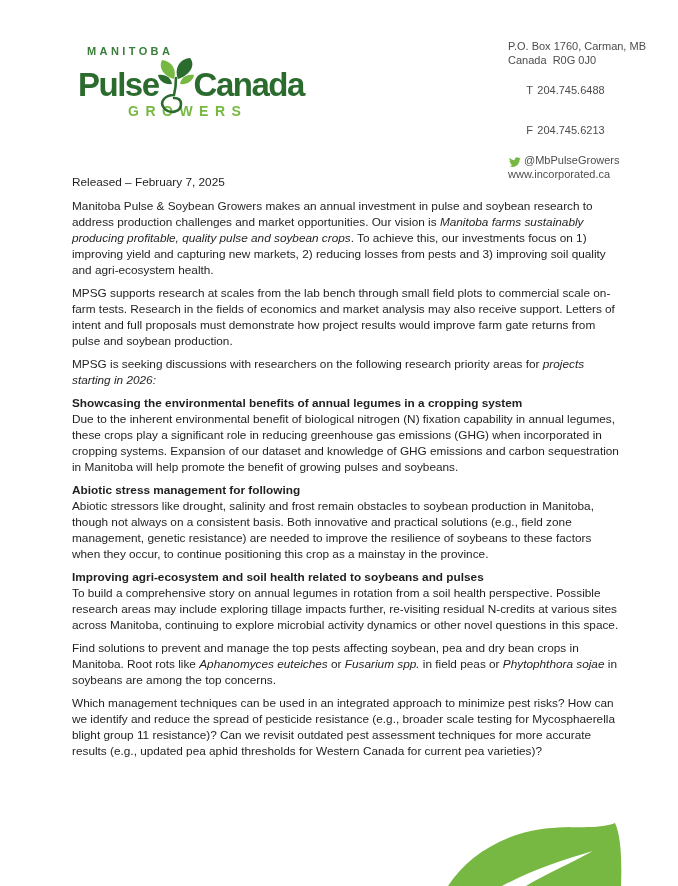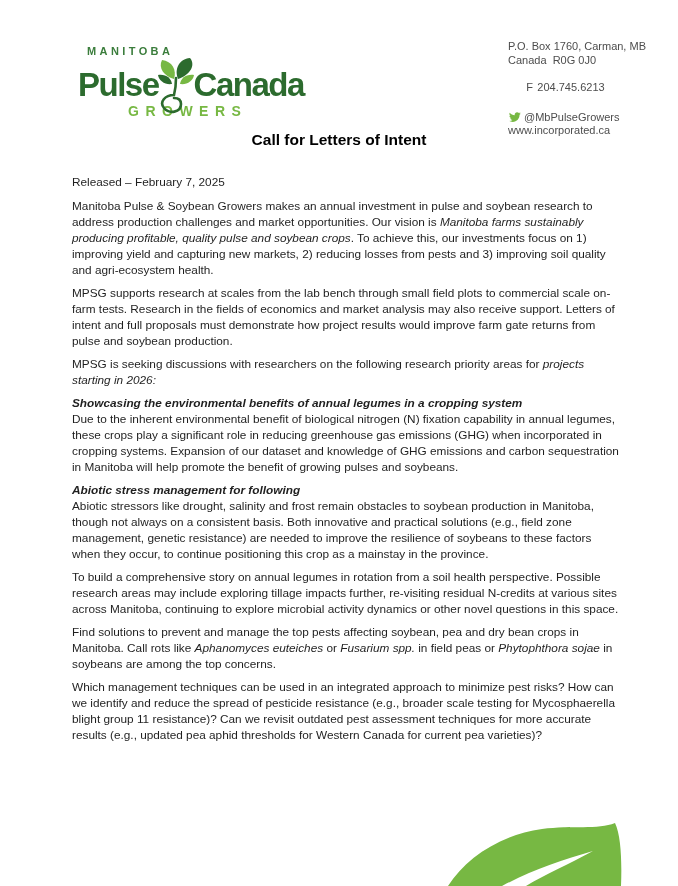--- a/index.html
+++ b/index.html
@@ -31,36 +31,36 @@
     padding-left:66px;line-height:16px;margin-top:1px;
   }
   
   .contact{
     position:absolute;left:508px;top:40px;
     font-size:11px;line-height:13.5px;color:var(--contact-text);
   }
   .c-line{white-space:pre;}
   .c-gap{margin-top:3px;}
   .c-label{display:inline-block;min-width:11px;}
-  .c-social{display:flex;align-items:center;}
+  .c-social{display:flex;align-items:flex-end;}
   .tw-icon{width:13px;height:11px;margin-right:3px;flex:0 0 auto;}
   
   .title{
     position:absolute;top:131px;left:0;width:100%;text-align:center;
     font-size:15.5px;font-weight:bold;color:#000;
   }
   .content{
     position:absolute;left:72px;top:174px;width:548px;
     font-size:11.8px;line-height:16px;
   }
   .released{margin:0 0 8px 0;}
   p.para{margin:0 0 7px 0;}
   h2.sec-h{
     margin:0;font-size:11.8px;line-height:16px;
-    font-weight:bold;font-style:italic;color:var(--body-text);
+    font-weight:bold;color:var(--body-text);
   }
   .it{font-style:italic;}
   
   .leaf{position:absolute;left:440px;top:820px;width:200px;height:66px;}
 </style>
 </head>
 <body>
 
 <div class="page">
 
@@ -76,57 +76,60 @@
         <path d="M22,20 C22,28 21,33 20,37 C11,37 5,44 10,50 C15,56 27,55 27,46 C27,42 24,40 20,40" fill="none" stroke="#2c6b2e" stroke-width="2.6" stroke-linecap="round"></path>
       </svg>
       <span class="logo-word">Canada</span>
     </div>
     <div class="logo-bottom">GROWERS</div>
   </div>
 
   <div class="contact">
     <div class="c-line">P.O. Box 1760, Carman, MB</div>
     <div class="c-line">Canada  R0G 0J0</div>
+    <div class="c-line c-gap">
+      <span class="c-label">T</span><span>204.745.6488</span>
+    </div>
     <div class="c-line">
       <span class="c-label">F</span><span>204.745.6213</span>
     </div>
     <div class="c-social c-gap">
       <svg class="tw-icon" viewBox="0 0 24 20" aria-hidden="true">
         <path fill="#77b843" d="M23.6,2.4c-0.8,0.4-1.7,0.6-2.6,0.8c0.9-0.6,1.6-1.4,2-2.5c-0.9,0.5-1.8,0.9-2.8,1.1 C19.3,0.9,18.1,0.4,16.8,0.4c-2.5,0-4.5,2-4.5,4.5c0,0.4,0,0.7,0.1,1C8.7,5.7,5.4,3.9,3.2,1.2C2.8,1.9,2.6,2.6,2.6,3.5 c0,1.6,0.8,2.9,2,3.7C3.9,7.2,3.2,7,2.6,6.7v0.1c0,2.2,1.5,4,3.6,4.4c-0.4,0.1-0.8,0.2-1.2,0.2c-0.3,0-0.6,0-0.9-0.1 c0.6,1.8,2.2,3.1,4.2,3.1c-1.5,1.2-3.5,1.9-5.6,1.9c-0.4,0-0.7,0-1.1-0.1c2,1.3,4.4,2,6.9,2c8.3,0,12.8-6.9,12.8-12.8v-0.6 C22.3,4.1,23,3.3,23.6,2.4z"></path>
       </svg>
       <span>@MbPulseGrowers</span>
     </div>
     <div class="c-line">www.incorporated.ca</div>
   </div>
 
-  <div class="title">Call for Letters of Intent</div>
 
   <div class="content">
     <div class="released">Released – February 7, 2025</div>
 
     <p class="para"><span>Manitoba Pulse &amp; Soybean Growers makes an annual investment in pulse and soybean research to address production challenges and market opportunities. Our vision is </span><span class="it">Manitoba farms sustainably producing profitable, quality pulse and soybean crops</span><span>. To achieve this, our investments focus on 1) improving yield and capturing new markets, 2) reducing losses from pests and 3) improving soil quality and agri-ecosystem health.</span></p>
     <p class="para"><span>MPSG supports research at scales from the lab bench through small field plots to commercial scale on-farm tests. Research in the fields of economics and market analysis may also receive support. Letters of intent and full proposals must demonstrate how project results would improve farm gate returns from pulse and soybean production.</span></p>
     <p class="para"><span>MPSG is seeking discussions with researchers on the following research priority areas for </span><span class="it">projects starting in 2026:</span></p>
 
     <div class="section">
       <h2 class="sec-h">Showcasing the environmental benefits of annual legumes in a cropping system</h2>
       <p class="para"><span>Due to the inherent environmental benefit of biological nitrogen (N) fixation capability in annual legumes, these crops play a significant role in reducing greenhouse gas emissions (GHG) when incorporated in cropping systems. Expansion of our dataset and knowledge of GHG emissions and carbon sequestration in Manitoba will help promote the benefit of growing pulses and soybeans.</span></p>
     </div>
 
     <div class="section">
       <h2 class="sec-h">Abiotic stress management for following</h2>
       <p class="para"><span>Abiotic stressors like drought, salinity and frost remain obstacles to soybean production in Manitoba, though not always on a consistent basis. Both innovative and practical solutions (e.g., field zone management, genetic resistance) are needed to improve the resilience of soybeans to these factors when they occur, to continue positioning this crop as a mainstay in the province.</span></p>
     </div>
 
     <div class="section">
+      <h2 class="sec-h">Improving agri-ecosystem and soil health related to soybeans and pulses</h2>
       <p class="para"><span>To build a comprehensive story on annual legumes in rotation from a soil health perspective. Possible research areas may include exploring tillage impacts further, re-visiting residual N-credits at various sites across Manitoba, continuing to explore microbial activity dynamics or other novel questions in this space.</span></p>
     </div>
 
     <div class="section">
-      <p class="para"><span>Find solutions to prevent and manage the top pests affecting soybean, pea and dry bean crops in Manitoba. Call rots like </span><span class="it">Aphanomyces euteiches</span><span> or </span><span class="it">Fusarium spp.</span><span> in field peas or </span><span class="it">Phytophthora sojae</span><span> in soybeans are among the top concerns.</span></p>
+      <p class="para"><span>Find solutions to prevent and manage the top pests affecting soybean, pea and dry bean crops in Manitoba. Root rots like </span><span class="it">Aphanomyces euteiches</span><span> or </span><span class="it">Fusarium spp.</span><span> in field peas or </span><span class="it">Phytophthora sojae</span><span> in soybeans are among the top concerns.</span></p>
     </div>
 
     <p class="para"><span>Which management techniques can be used in an integrated approach to minimize pest risks? How can we identify and reduce the spread of pesticide resistance (e.g., broader scale testing for Mycosphaerella blight group 11 resistance)? Can we revisit outdated pest assessment techniques for more accurate results (e.g., updated pea aphid thresholds for Western Canada for current pea varieties)?</span></p>
   </div>
 
   <svg class="leaf" viewBox="0 0 200 66" aria-hidden="true">
     <path d="M8,66 C26,38 60,15 102,9 C132,5 158,10 175,3 C181,15 182,42 181,66 Z" fill="#77b843"></path>
     <path d="M62,66 C92,50 122,40 153,31 C129,44 104,55 86,66 Z" fill="#ffffff"></path>
   </svg>
 

